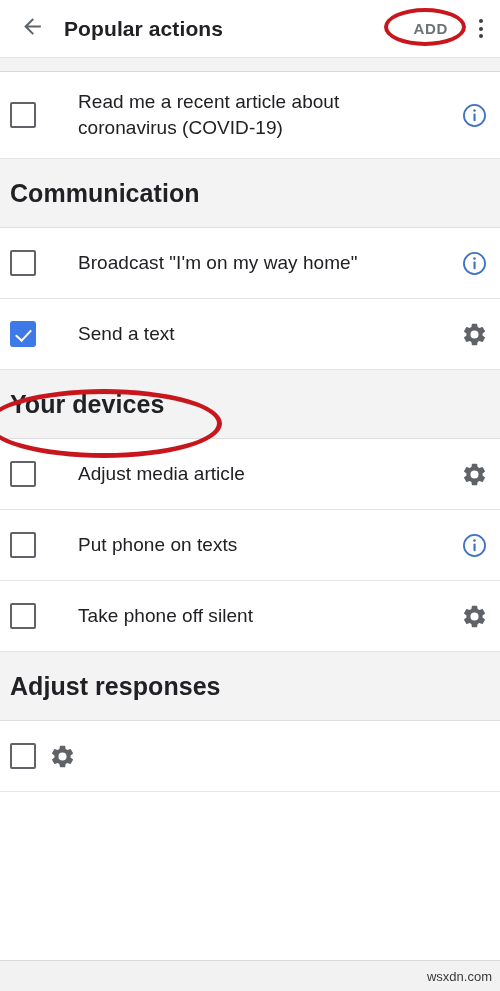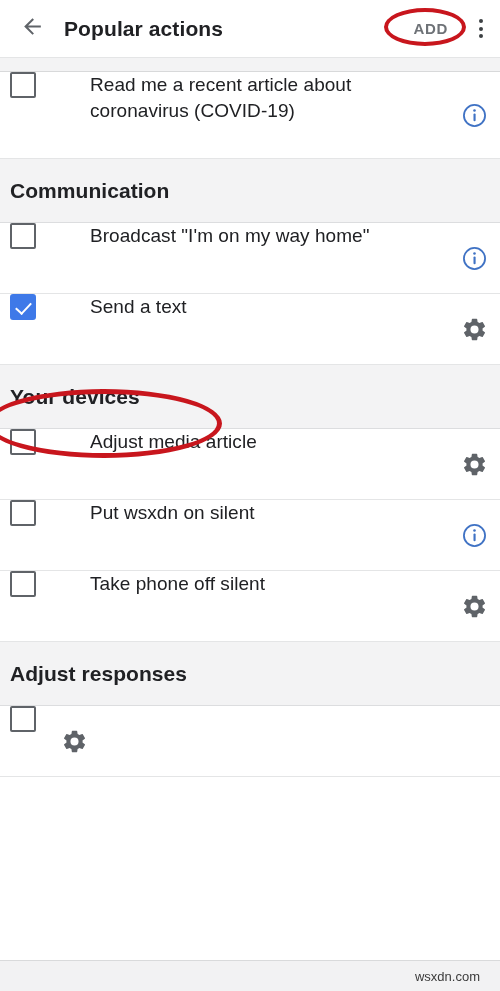--- a/index.html
+++ b/index.html
@@ -87,34 +87,34 @@
   }
 
   .sep { height: 1px; background: #e4e5e6; }
 
   .section-head {
     background: #f3f3f4;
     padding: 20px 0 19px 10px;
     border-bottom: 1px solid #dcdddf;
   }
   .section-head .t {
-    font-size: 21px;
+    font-size: 25px;
     font-weight: 700;
     color: #202124;
     letter-spacing: 0.05px;
   }
 
   .row {
     position: relative;
     background: #ffffff;
     display: flex;
+    align-items: center;
     min-height: 71px;
     padding: 0 0 0 10px;
     border-bottom: 1px solid #e4e5e6;
-    gap: 12px;
   }
   .row.tall { min-height: 87px; }
 
   .cbox {
     flex: 0 0 auto;
     width: 26px;
     height: 26px;
     border: 2px solid #5f6368;
     border-radius: 2px;
     background: #ffffff;
@@ -160,21 +160,21 @@
   .footer {
     position: absolute;
     left: 0; bottom: 0;
     width: 500px;
     height: 31px;
     background: #f2f2f3;
     border-top: 1px solid #d9dadb;
     display: flex;
     align-items: center;
     justify-content: flex-end;
-    padding-right: 20px;
+    padding-right: 8px;
   }
   .footer .wm {
     font-size: 13px;
     color: #3b3b3b;
     font-family: "Liberation Sans", sans-serif;
   }
 
   
   .annot {
     position: absolute;
@@ -267,21 +267,21 @@
         <div class="trail">
           <span>
             <svg class="gear-ico" width="27" height="27" viewBox="0 0 24 24" aria-hidden="true">
               <path fill="#5f6368" d="M19.14 12.94a7.4 7.4 0 0 0 .06-.94 7.4 7.4 0 0 0-.06-.94l2.03-1.58a.48.48 0 0 0 .12-.61l-1.92-3.32a.48.48 0 0 0-.59-.22l-2.39.96a7.03 7.03 0 0 0-1.62-.94l-.36-2.54a.47.47 0 0 0-.47-.41h-3.84a.47.47 0 0 0-.47.41l-.36 2.54c-.59.24-1.13.56-1.62.94l-2.39-.96a.48.48 0 0 0-.59.22L2.74 8.87a.48.48 0 0 0 .12.61l2.03 1.58c-.04.31-.06.63-.06.94s.02.63.06.94l-2.03 1.58a.48.48 0 0 0-.12.61l1.92 3.32c.12.22.38.3.59.22l2.39-.96c.5.38 1.03.7 1.62.94l.36 2.54c.04.24.24.41.47.41h3.84c.24 0 .44-.17.47-.41l.36-2.54c.59-.24 1.13-.56 1.62-.94l2.39.96c.22.08.47 0 .59-.22l1.92-3.32a.48.48 0 0 0-.12-.61zM12 15.6A3.6 3.6 0 1 1 12 8.4a3.6 3.6 0 0 1 0 7.2z"></path>
             </svg>
           </span>
         </div>
       </div>
       <div class="row">
         <div class="cbox"></div>
-        <div class="row-label">Put wsxdn on silent</div>
+        <div class="row-label">Put phone on texts</div>
         <div class="trail">
           <span>
             <svg class="info-ico" width="27" height="27" viewBox="0 0 24 24" aria-hidden="true">
               <circle cx="12" cy="12" r="9.4" fill="none" stroke="#3f72c4" stroke-width="1.6"></circle>
               <circle cx="12" cy="7.6" r="1.15" fill="#3f72c4"></circle>
               <rect x="11.1" y="10.2" width="1.9" height="7.0" rx="0.9" fill="#3f72c4"></rect>
             </svg>
           </span>
         </div>
       </div>

